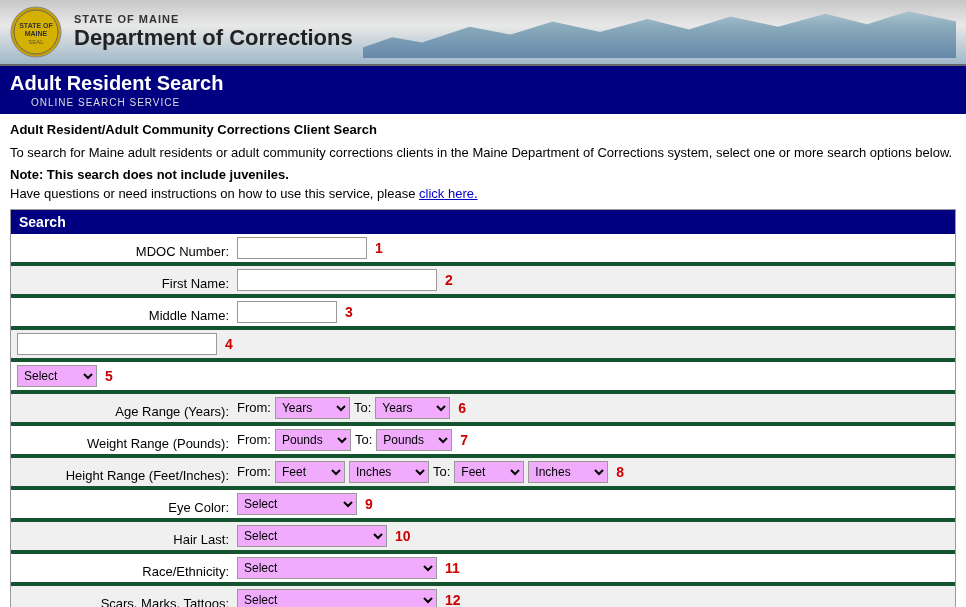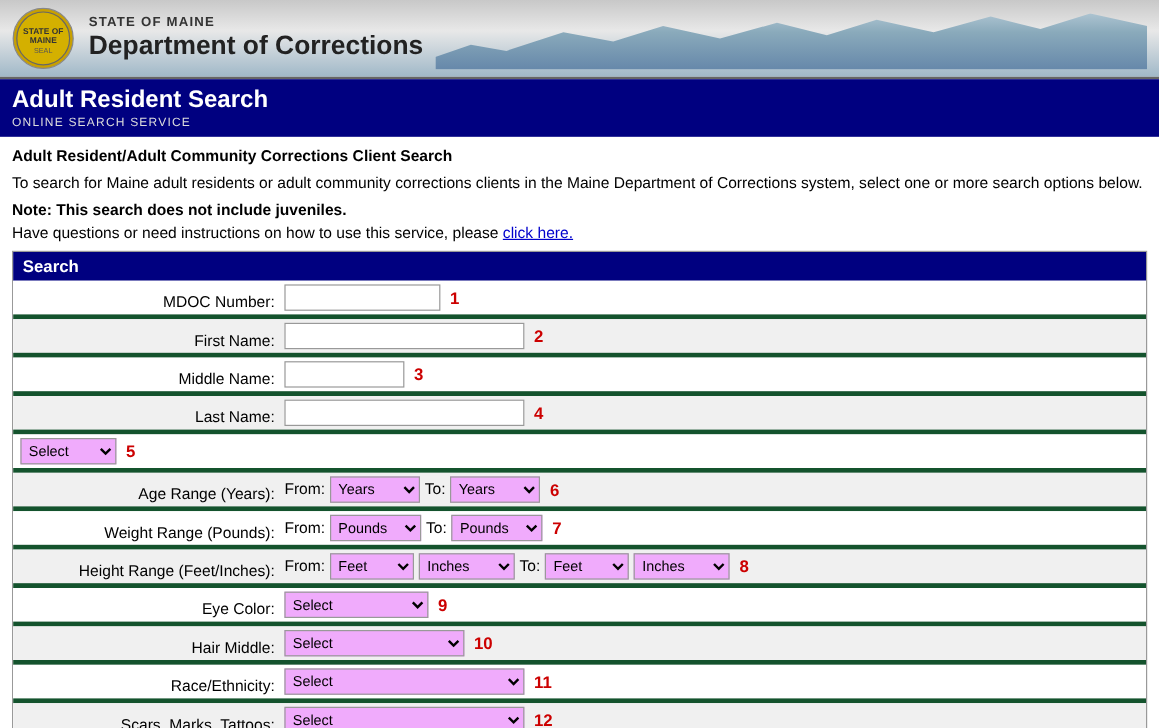--- a/index.html
+++ b/index.html
@@ -51,20 +51,21 @@
     }
     .title-bar h1 {
       font-size: 20px;
       font-weight: bold;
     }
     .title-bar .subtitle {
       font-size: 10px;
       letter-spacing: 1px;
       margin-top: 2px;
       color: #ddd;
+      margin-left: 21px;
     }
 
     
     .main-content {
       padding: 8px 10px;
     }
     .section-title {
       font-weight: bold;
       font-size: 13px;
       margin-bottom: 6px;
@@ -229,21 +230,20 @@
 
       <div class="form-row">
         <div class="form-label">Middle Name:</div>
         <div class="form-control">
           <input type="text" class="middlename-input" style="">
           <span class="num-label">3</span>
         </div>
       </div>
 
       <div class="form-row">
-        <div class="form-label">Last Name:</div>
         <div class="form-control">
           <input type="text" class="lastname-input" style="">
           <span class="num-label">4</span>
         </div>
       </div>
 
       <div class="form-row">
         <div class="form-control">
           <select class="gender-select">
             <option>Select</option>
@@ -314,21 +314,21 @@
             <option>Brown</option>
             <option>Green</option>
             <option>Hazel</option>
             <option>Gray</option>
           </select>
           <span class="num-label">9</span>
         </div>
       </div>
 
       <div class="form-row">
-        <div class="form-label">Hair Middle:</div>
+        <div class="form-label">Hair Last:</div>
         <div class="form-control">
           <select class="hair-select">
             <option>Select</option>
             <option>Black</option>
             <option>Brown</option>
             <option>Blonde</option>
             <option>Red</option>
             <option>Gray</option>
             <option>White</option>
           </select>

